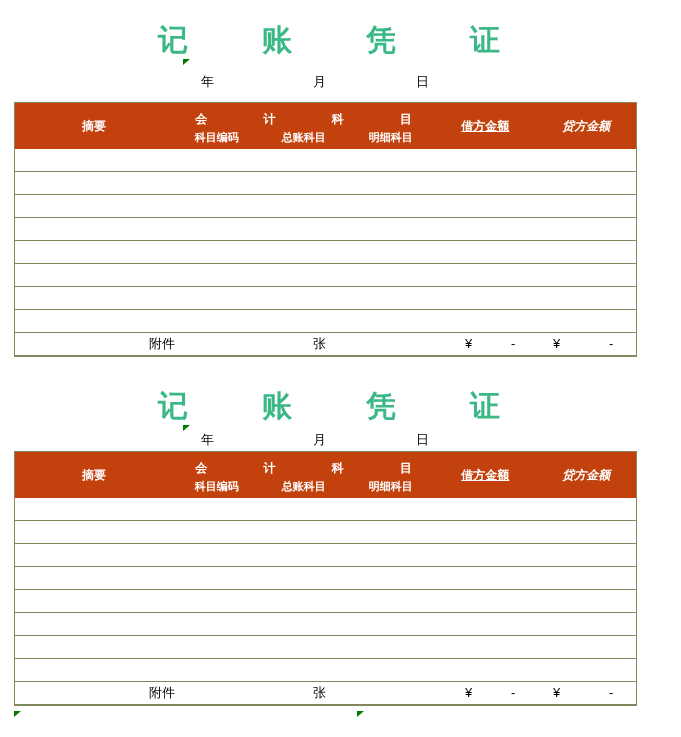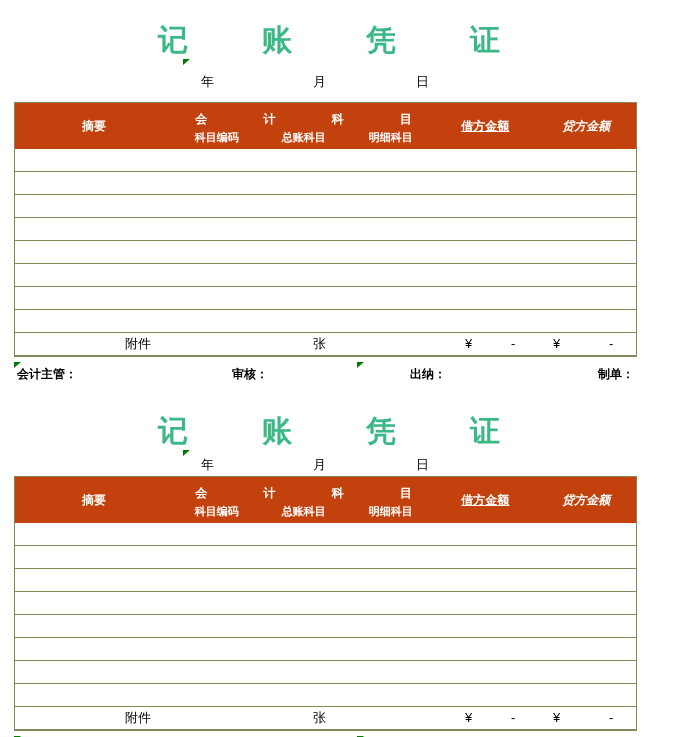--- a/index.html
+++ b/index.html
@@ -46,21 +46,21 @@
     font-weight:bold;font-size:12px;}
   .group-bottom{display:flex;font-size:11px;font-weight:bold;}
   .group-bottom .scol{width:87px;text-align:center;box-sizing:border-box;}
   .hcol-debit{width:103px;text-decoration:underline;}
   .hcol-credit{width:100px;font-style:italic;}
 
   .v-body .row{height:22px;border-bottom:1px solid #84875B;background:#fff;}
 
   .attach-row{position:relative;height:22px;font-size:13px;line-height:22px;background:#fff;}
   .attach-row .cell{position:absolute;top:0;}
-  .pos-attach{left:110px;}
+  .pos-attach{left:134px;}
   .pos-sheets{left:298px;}
   .pos-yen1{left:450px;}
   .pos-dash1{left:496px;}
   .pos-yen2{left:538px;}
   .pos-dash2{left:594px;}
 
   
   .footer-row{position:relative;height:20px;margin-top:5px;
     font-size:12px;line-height:20px;font-weight:bold;}
   .footer-row .sig{position:absolute;top:2px;}
@@ -128,28 +128,20 @@
     <div class="attach-row">
       <span class="cell pos-attach">附件</span>
       <span class="cell pos-sheets">张</span>
       <span class="cell pos-yen1">¥</span>
       <span class="cell pos-dash1">-</span>
       <span class="cell pos-yen2">¥</span>
       <span class="cell pos-dash2">-</span>
     </div>
   </div>
 
-  <div class="footer-row">
-    <span class="corner-marker marker-a"></span>
-    <span class="corner-marker marker-b"></span>
-    <span class="sig pos-supervisor">会计主管：</span>
-    <span class="sig pos-reviewer">审核：</span>
-    <span class="sig pos-cashier">出纳：</span>
-    <span class="sig pos-preparer">制单：</span>
-  </div>
 </div>
 
 <div class="voucher compact">
 
   <div class="title-row">
     <span>记</span>
     <span>账</span>
     <span>凭</span>
     <span>证</span>
     <span class="title-marker"></span>

